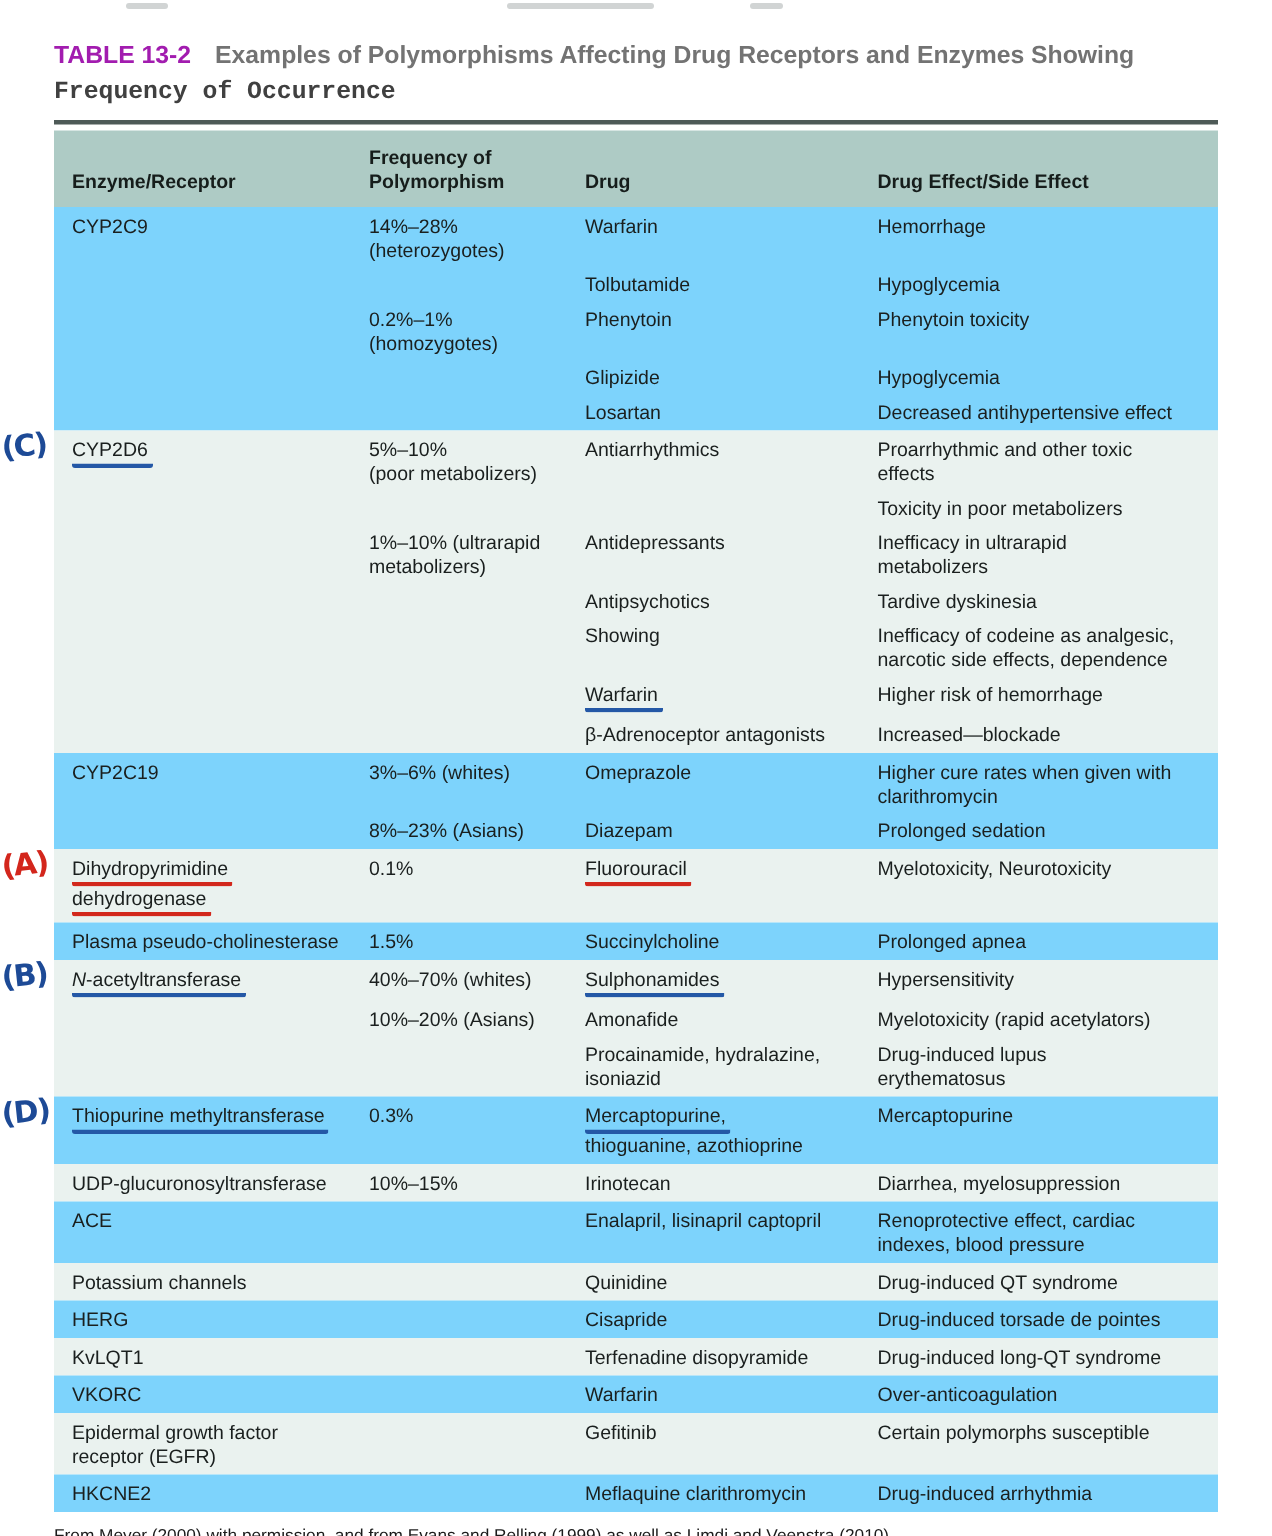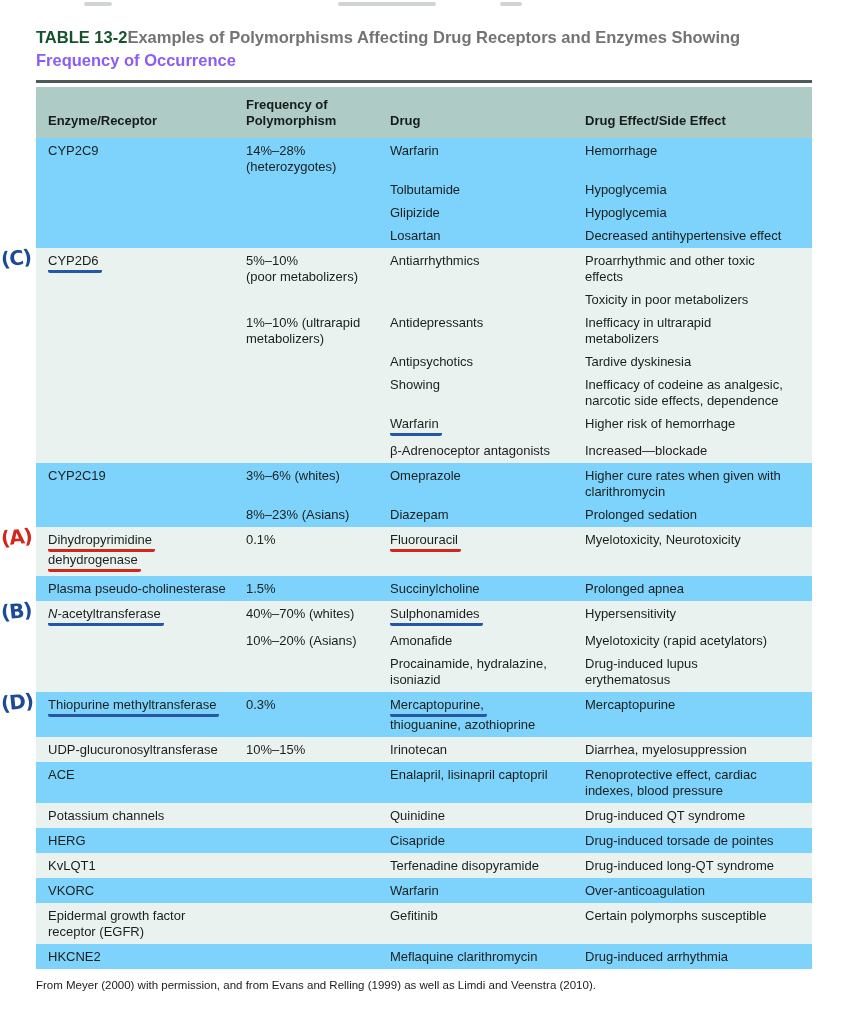--- a/index.html
+++ b/index.html
@@ -11,23 +11,23 @@
   
   .topfrag{position:absolute;top:2px;left:0;width:848px;height:8px;}
   .topfrag i{position:absolute;top:0;height:4px;background:#9aa0a0;opacity:.45;border-radius:2px;}
   .topfrag i.f1{left:84px;width:28px;}
   .topfrag i.f2{left:338px;width:98px;}
   .topfrag i.f3{left:500px;width:22px;}
 
   .content{padding:26px 36px 0 36px;}
 
   .titleblock{width:776px;font-size:16.5px;font-weight:bold;line-height:1.42;}
-  .title-num{color:#14532d;}
+  .title-num{color:#a21caf;margin-right:16px;}
   .title-text{color:#737373;}
-  .title-line2{color:#8b5cf6;}
+  .title-line2{color:#404040;font-family:Liberation Mono, monospace;}
 
   .rule{width:776px;height:3px;background:#4e5a57;margin-top:7px;}
 
   .tbl{width:776px;margin-top:4px;font-size:13px;}
   .hdr{
     background:#aecbc5;display:grid;
     grid-template-columns:210px 144px 195px 227px;
     align-items:end;padding:10px 0 9px;font-weight:bold;color:#161d1b;
     line-height:16px;
   }
@@ -95,20 +95,27 @@
               <div class="cell effect">Hemorrhage</div>
             </div>
             <div class="row">
               <div class="cell enzyme"></div>
               <div class="cell freq"></div>
               <div class="cell drug">Tolbutamide</div>
               <div class="cell effect">Hypoglycemia</div>
             </div>
             <div class="row">
               <div class="cell enzyme"></div>
+              <div class="cell freq">0.2%–1%
+(homozygotes)</div>
+              <div class="cell drug">Phenytoin</div>
+              <div class="cell effect">Phenytoin toxicity</div>
+            </div>
+            <div class="row">
+              <div class="cell enzyme"></div>
               <div class="cell freq"></div>
               <div class="cell drug">Glipizide</div>
               <div class="cell effect">Hypoglycemia</div>
             </div>
             <div class="row">
               <div class="cell enzyme"></div>
               <div class="cell freq"></div>
               <div class="cell drug">Losartan</div>
               <div class="cell effect">Decreased antihypertensive effect</div>
             </div>

